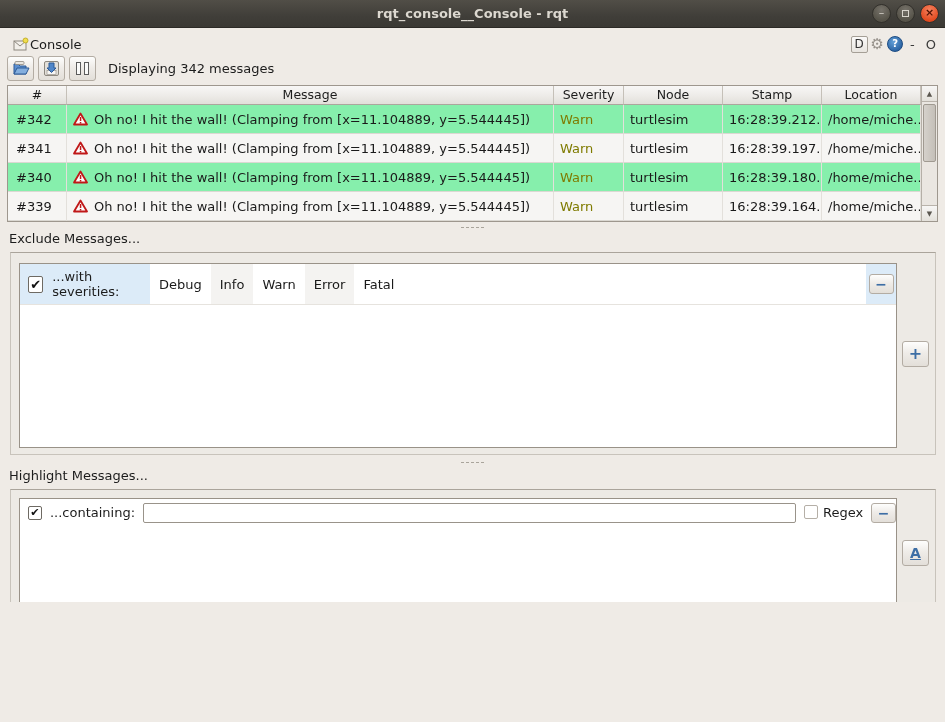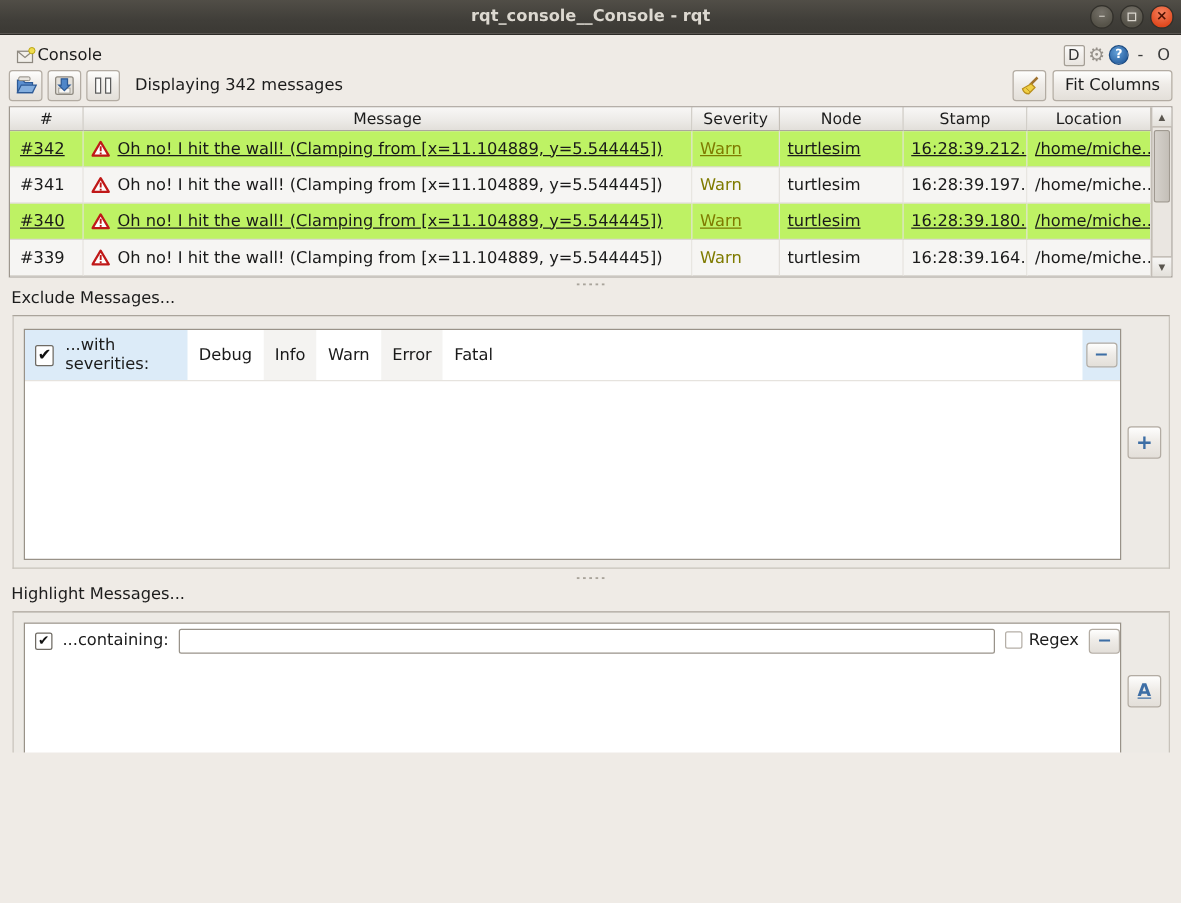--- a/index.html
+++ b/index.html
@@ -79,21 +79,21 @@
   }
   .th {
     background:linear-gradient(#f8f7f6,#edebe8 55%,#e2dfda);
     border-right:1px solid #c5c0b8; border-bottom:1px solid #aca69d;
     font-size:12.5px; text-align:center; line-height:18px; color:#1c1c1c;
   }
   .td {
     border-right:1px solid #e3e0db; border-bottom:1px solid #dbd8d2;
     padding:0 6px; display:flex; align-items:center; font-size:13px; overflow:hidden; white-space:nowrap;
   }
-  .row-even { background:#bef264;text-decoration:underline; }
+  .row-even { background:#86efac; }
   .row-odd  { background:#f6f5f3; }
   .td.num { justify-content:flex-start; padding-left:8px; }
   .msg-cell { gap:6px;text-align:right; }
   .sev-warn { color:#7f7b00; }
   .warn-tri { flex:0 0 auto; }
 
   
   .vscroll { grid-row:1 / span 5; grid-column:7; background:#eae6e1; border-left:1px solid #b5afa7; position:relative; }
   .scroll-btn {
     position:absolute; left:0; width:15px; height:16px;
@@ -211,32 +211,20 @@
         <path d="M6 3 L6 8 L4 8 L8.5 12.5 L13 8 L11 8 L11 3 Z" fill="#4f86c9" stroke="#2d5a96" stroke-width="1"></path>
       </svg>
     </div>
     <div class="tb-btn">
       <span class="pause-icon">
           <span></span>
           <span></span>
         </span>
     </div>
     <span class="status-text">Displaying 342 messages</span>
-    <div class="toolbar-right">
-      <div class="tb-btn" style="margin-right:0;">
-        <svg width="18" height="17" viewBox="0 0 18 17">
-          <line x1="15" y1="2" x2="9" y2="8" stroke="#a0722e" stroke-width="2"></line>
-          <path d="M10 7 L13 10 L8 15 Q4 15 3 11 Z" fill="#f0cf44" stroke="#b98f1d" stroke-width="1"></path>
-          <line x1="6" y1="10.5" x2="9" y2="13.5" stroke="#b98f1d" stroke-width="0.8"></line>
-        </svg>
-      </div>
-      <div class="fit-btn">
-        <span>Fit Columns</span>
-      </div>
-    </div>
   </div>
 
   <div class="msg-table">
     <div class="th">#</div>
     <div class="th">Message</div>
     <div class="th">Severity</div>
     <div class="th">Node</div>
     <div class="th">Stamp</div>
     <div class="th">Location</div>
 

